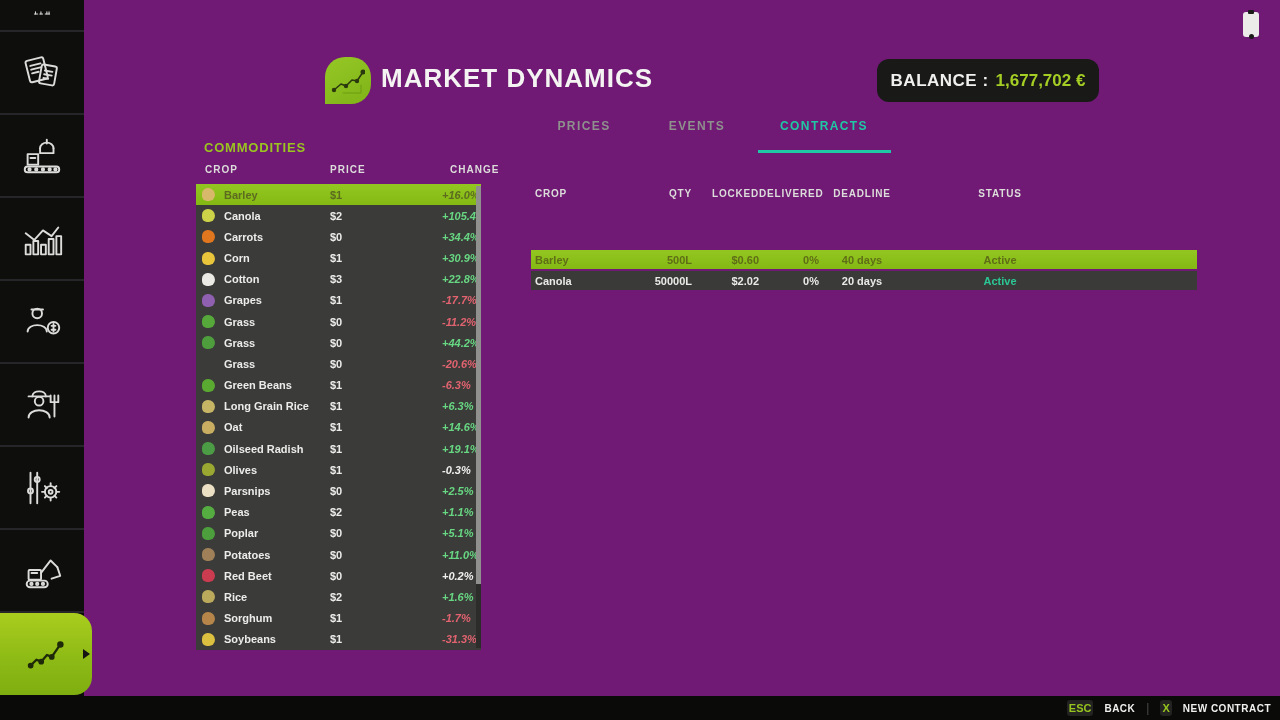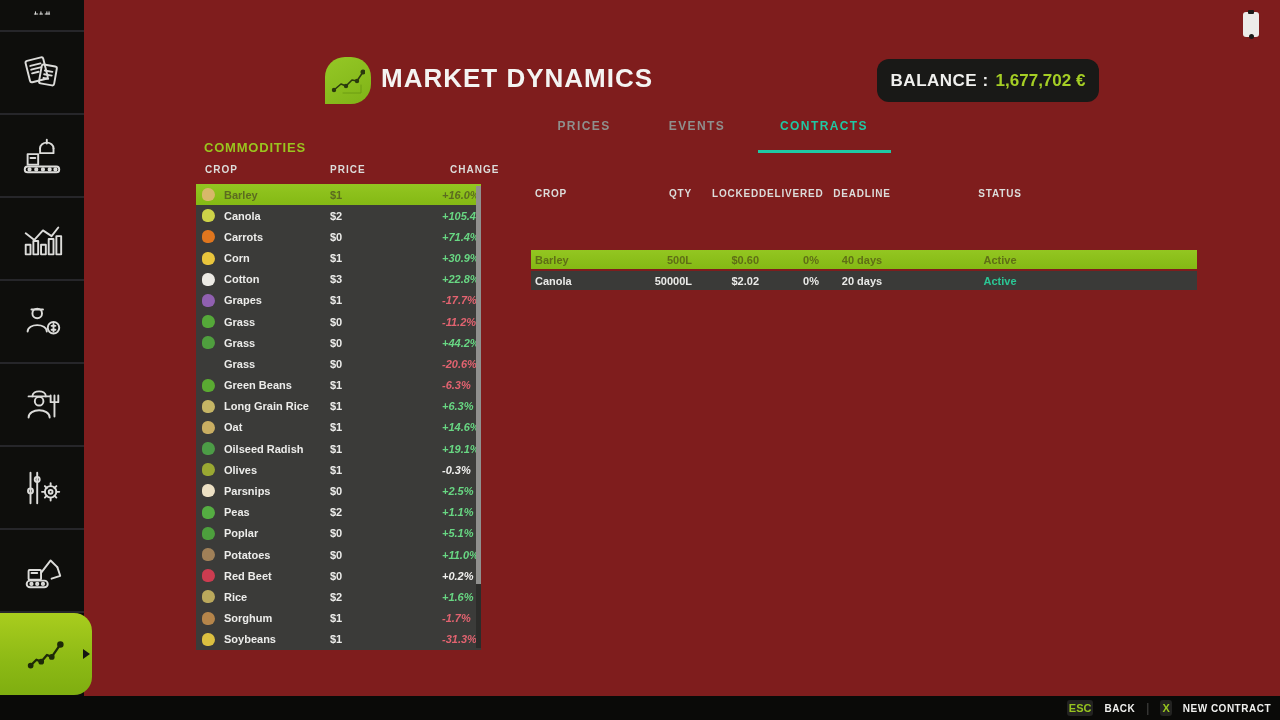--- a/index.html
+++ b/index.html
@@ -1,16 +1,16 @@
 <!DOCTYPE html>
 <html><head>
 <meta charset="utf-8">
 <style>
   html,body{margin:0;padding:0;background:#000;}
-  .screen{position:relative;width:1280px;height:720px;background:#7f1d1d;overflow:hidden;
+  .screen{position:relative;width:1280px;height:720px;background:#701a75;overflow:hidden;
           font-family:"Liberation Sans",sans-serif;-webkit-font-smoothing:antialiased;}
 
   
   .sidebar{position:absolute;left:0;top:0;width:84px;height:696px;background:#0b0b09;z-index:5;}
   .side-item{position:relative;height:81px;border-bottom:2px solid #26262a;background:#0e0e0c;
              display:flex;align-items:center;justify-content:center;color:#dcdcda;cursor:pointer;}
   .side-item.clip{height:30px;}
   .side-item svg{width:46px;height:46px;stroke:currentColor;fill:none;stroke-width:2;stroke-linecap:round;stroke-linejoin:round;}
   .side-item.active{background:linear-gradient(180deg,#a9cd1e 0%,#8cb915 60%,#7fae10 100%);
                     color:#1e2a08;border-bottom:none;border-radius:0 18px 18px 0;width:92px;height:82px;}
@@ -234,21 +234,21 @@
       <div class="crow">
       <span class="cicon" style="background: rgb(205, 211, 72);"></span>
       <span class="cname">Canola</span>
       <span class="cprice">$2</span>
       <span class="cchange pos">+105.4%</span>
     </div>
       <div class="crow">
       <span class="cicon" style="background: rgb(224, 118, 30);"></span>
       <span class="cname">Carrots</span>
       <span class="cprice">$0</span>
-      <span class="cchange pos">+71.4%</span>
+      <span class="cchange pos">+34.4%</span>
     </div>
       <div class="crow">
       <span class="cicon" style="background: rgb(233, 197, 60);"></span>
       <span class="cname">Corn</span>
       <span class="cprice">$1</span>
       <span class="cchange pos">+30.9%</span>
     </div>
       <div class="crow">
       <span class="cicon" style="background: rgb(236, 234, 228);"></span>
       <span class="cname">Cotton</span>

